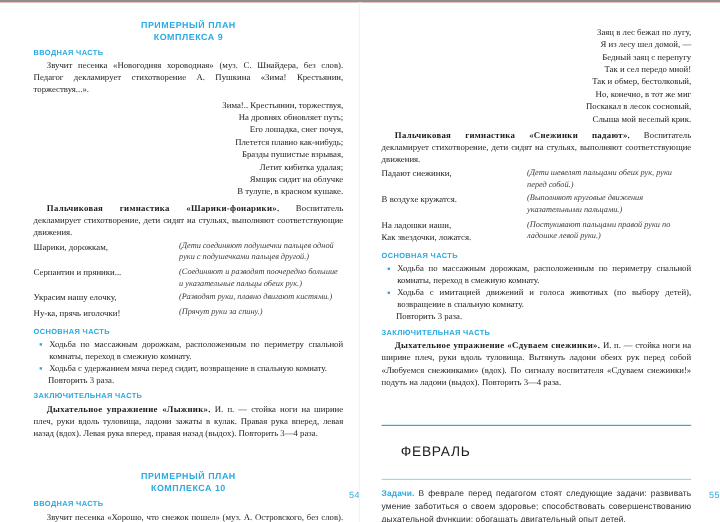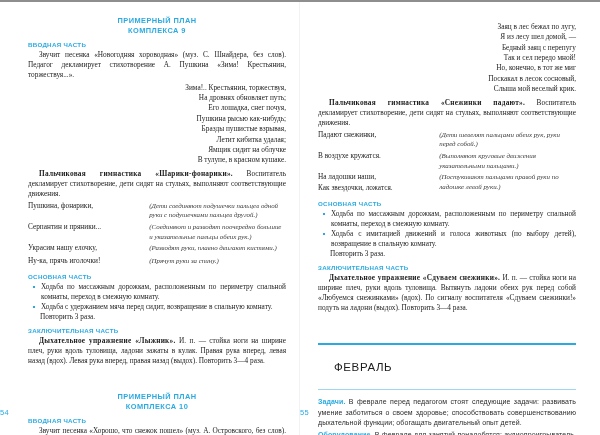--- a/index.html
+++ b/index.html
@@ -161,21 +161,21 @@
   .kw {
     color: #2aaae1;
     font-weight: bold;
   }
 
   .folio {
     position: absolute;
     bottom: 18px;
     width: 100%;
     left: 0;
-    text-align: left;
+    text-align: right;
     font-family: "Liberation Sans", sans-serif;
     font-size: 7.5px;
     color: #2aaae1;
     letter-spacing: 0.4px;
   }
 </style>
 </head>
 <body>
 
 <div class="spread">
@@ -187,33 +187,33 @@
       <div>КОМПЛЕКСА 9</div>
     </div>
 
     <div class="section-head">ВВОДНАЯ ЧАСТЬ</div>
     <p class="body">Звучит песенка «Новогодняя хороводная» (муз. С. Шнайдера, без слов). Педагог декламирует стихотворение А. Пушкина «Зима! Крестьянин, торжествуя...».</p>
 
     <div class="poem">
       <div>Зима!.. Крестьянин, торжествуя,</div>
       <div>На дровнях обновляет путь;</div>
       <div>Его лошадка, снег почуя,</div>
-      <div>Пушкина рысью как-нибудь;</div>
+      <div>Плетется плавно как-нибудь;</div>
       <div>Бразды пушистые взрывая,</div>
       <div>Летит кибитка удалая;</div>
       <div>Ямщик сидит на облучке</div>
       <div>В тулупе, в красном кушаке.</div>
     </div>
 
     <p class="body"><span class="lead">Пальчиковая гимнастика «Шарики-фонарики».</span> <span>Воспитатель декламирует стихотворение, дети сидят на стульях, выполняют соответствующие движения.</span></p>
 
     <table class="fg-table">
       <tbody>
           <tr>
-        <td class="left">Пушкина, фонарики,</td>
+        <td class="left">Шарики, дорожкам,</td>
         <td class="right">(Дети соединяют подушечки пальцев одной руки с подушечками пальцев другой.)</td>
       </tr>
       <tr>
         <td class="left">Серпантин и пряники...</td>
         <td class="right">(Соединяют и разводят поочередно большие и указательные пальцы обеих рук.)</td>
       </tr>
       <tr>
         <td class="left">Украсим нашу елочку,</td>
         <td class="right">(Разводят руки, плавно двигают кистями.)</td>
       </tr>
@@ -247,20 +247,21 @@
 
   <div class="gutter"></div>
 
   <div class="page page-right">
 
     <div class="poem" style="padding-left:60px;margin-top:6px;">
       <div>Заяц в лес бежал по лугу,</div>
       <div>Я из лесу шел домой, —</div>
       <div>Бедный заяц с перепугу</div>
       <div>Так и сел передо мной!</div>
+      <div>Так и обмер, бестолковый,</div>
       <div>Но, конечно, в тот же миг</div>
       <div>Поскакал в лесок сосновый,</div>
       <div>Слыша мой веселый крик.</div>
     </div>
 
     <p class="body"><span class="lead">Пальчиковая гимнастика «Снежинки падают».</span> <span>Воспитатель декламирует стихотворение, дети сидят на стульях, выполняют соответствующие движения.</span></p>
 
     <table class="fg-table">
       <tbody>
           <tr>

